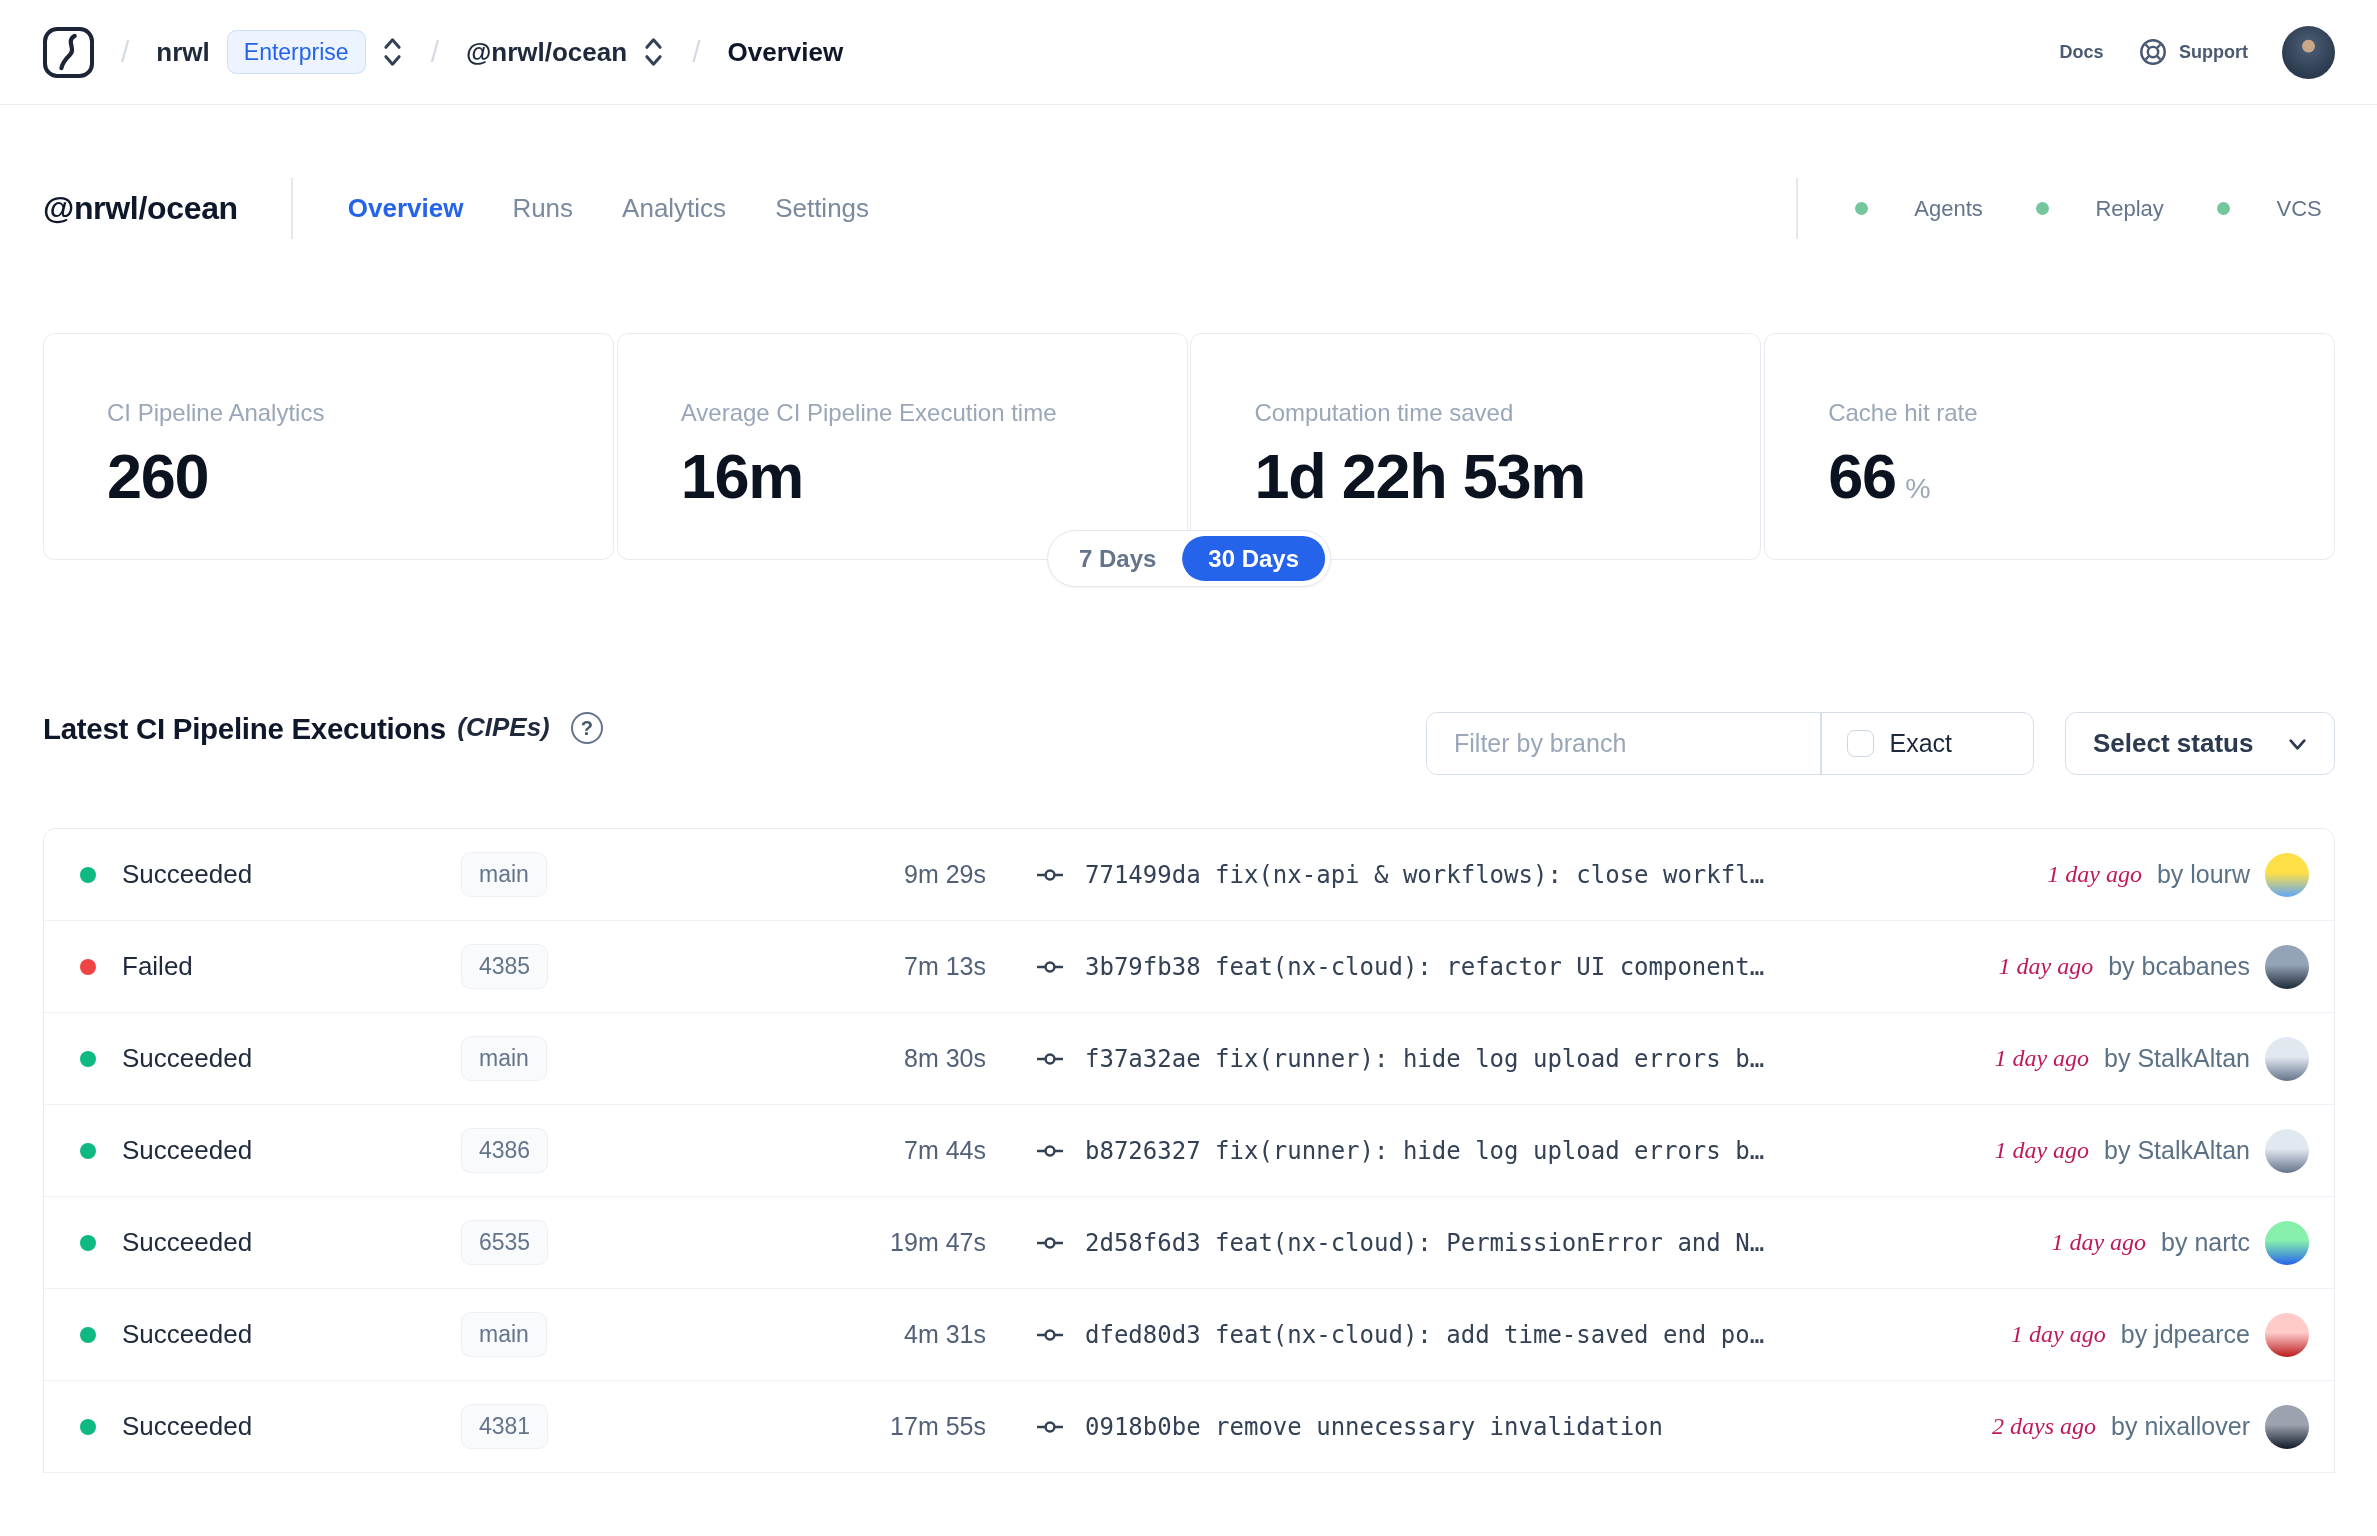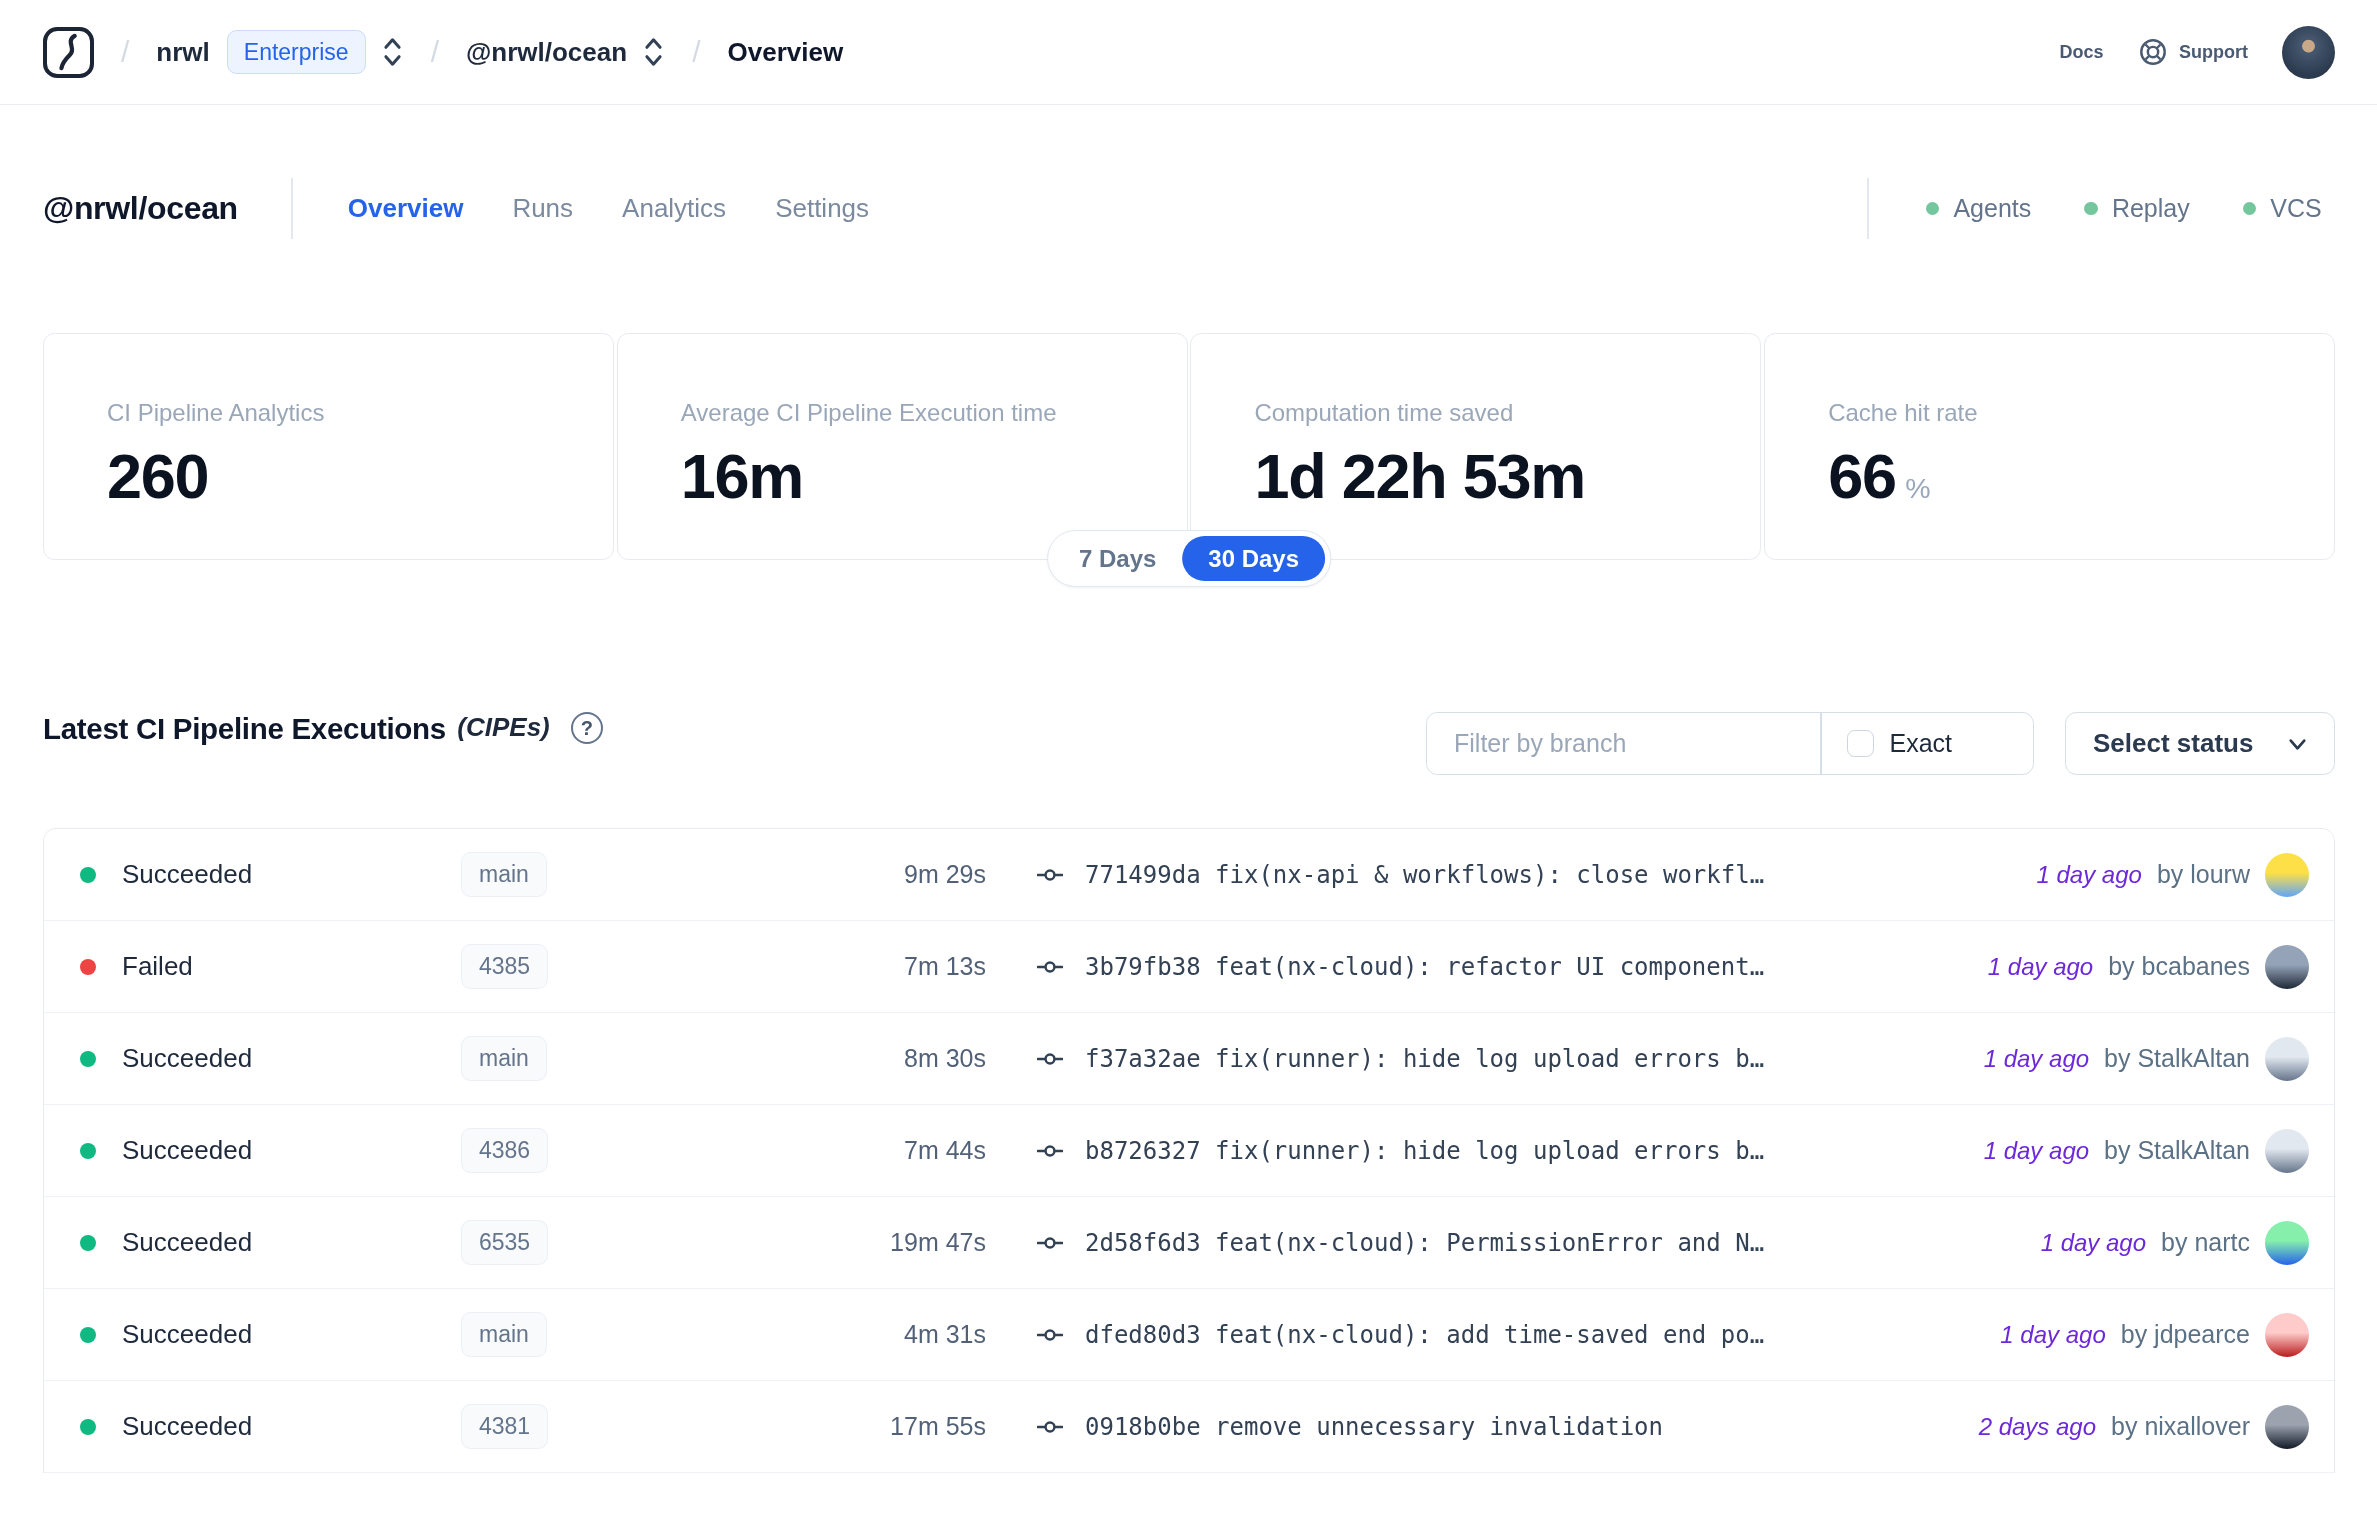--- a/index.html
+++ b/index.html
@@ -44,21 +44,21 @@
   .vdiv { width:1.9px; height:61px; background:#e2e8f0; }
   .ws-header .vdiv.left { margin:0 55px 0 53px; }
   .tabs { display:flex; align-items:center; gap:49px; }
   .tab { font-size:26px; font-weight:500; color:#7b8a9e; cursor:pointer; }
   .tab.active { color:#2563eb; font-weight:600; }
   .ws-right { margin-left:auto; display:flex; align-items:center; }
   .ws-right .vdiv { margin-right:57px; }
   .ind { display:flex; align-items:center; gap:14.3px; margin-right:53px; cursor:pointer; }
   .ind:last-child { margin-right:13.3px; }
   .ind-dot { width:13.3px; height:13.3px; border-radius:50%; background:#74c69d; }
-  .ind-label { font-size:25px; color:#64748b; font-weight:500; }
+  .ind-label { font-size:22px; color:#64748b; font-weight:500;margin-left:32px; }
 
   
   .cards-wrap { position:relative; margin:93px 43px 0; }
   .cards { display:flex; gap:2.9px; }
   .card {
     flex:1 1 0; height:227px; background:#fff;
     border:1.9px solid #e7ebf0; border-radius:11.4px; padding:65px 0 0 63px;
   }
   .card-label { font-size:24px; font-weight:500; color:#9aa7b8; }
   .card-value { margin-top:13.3px; font-size:63px; font-weight:800; color:#0b1220; letter-spacing:-0.02em; }
@@ -115,21 +115,21 @@
   .row-dot { position:absolute; left:36px; width:16px; height:16px; border-radius:50%; }
   .row-status { position:absolute; left:78px; font-size:26px; font-weight:500; color:#1e293b; }
   .row-branch {
     position:absolute; left:417px; font-size:23px; font-weight:500; color:#64748b;
     background:#f8fafc; border:1.9px solid #eceff4; border-radius:9.5px; padding:7.6px 17px;text-align:right;
   }
   .row-duration { position:absolute; left:742px; width:200px; text-align:right; font-size:25px; color:#526178; }
   .row-commit-icon { position:absolute; left:993px; display:flex; align-items:center; }
   .row-commit { position:absolute; left:1041px; font-family:"DejaVu Sans Mono", monospace; font-size:24px; color:#334155; white-space:nowrap; }
   .row-right { position:absolute; right:25px; display:flex; align-items:center; gap:15px; }
-  .row-time { font-size:24px; font-style:italic; color:#6d28d9; }
+  .row-time { font-size:24px; font-style:italic; color:#be185d;font-family:Liberation Serif, serif; }
   .row-author { font-size:25px; color:#5b7186; }
   .avatar-sm { width:44px; height:44px; border-radius:50%; flex:0 0 auto; }
 
   svg { display:block; }
 </style>
 </head>
 <body>
 
 <div class="screen">
 

